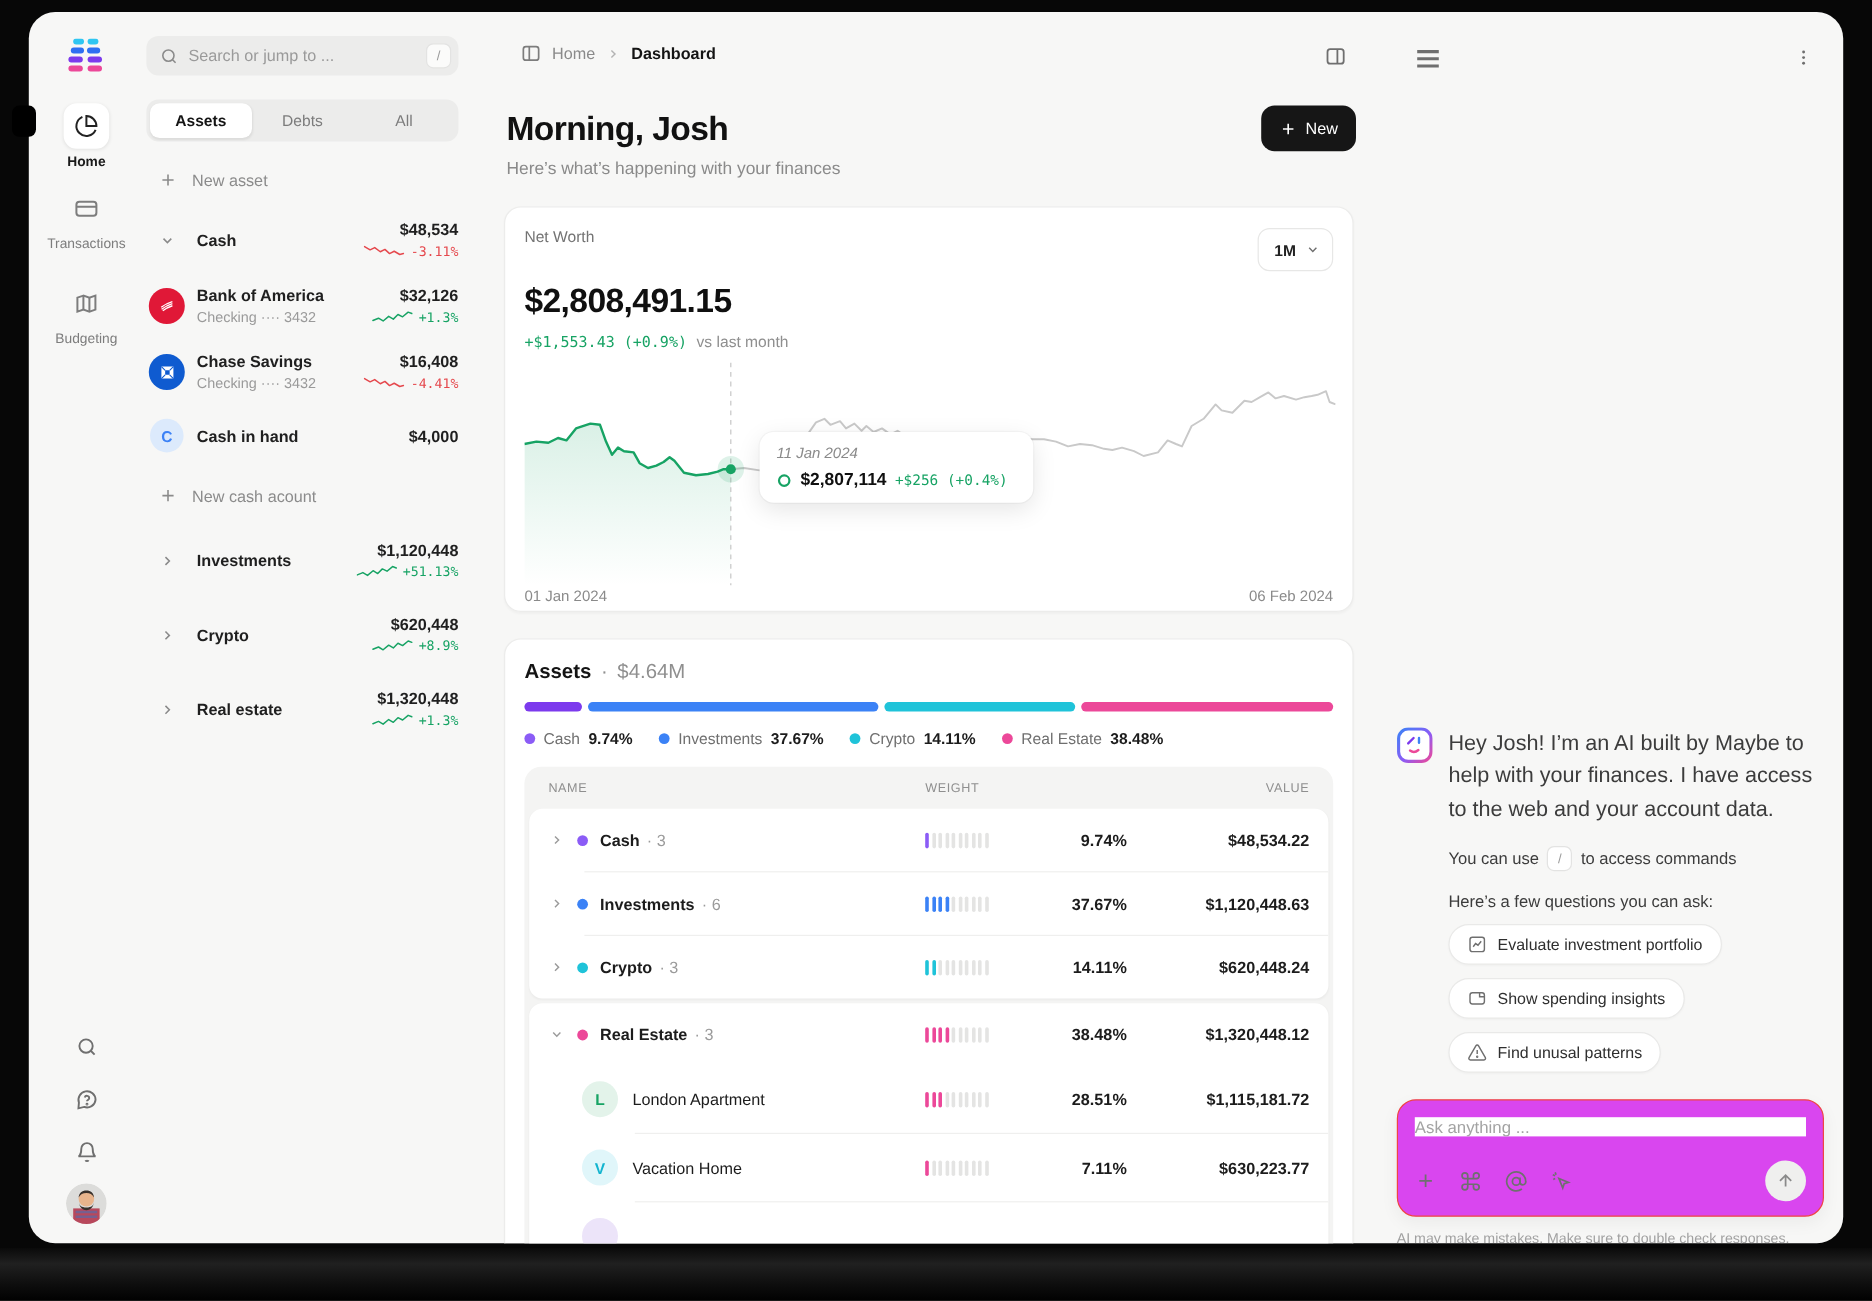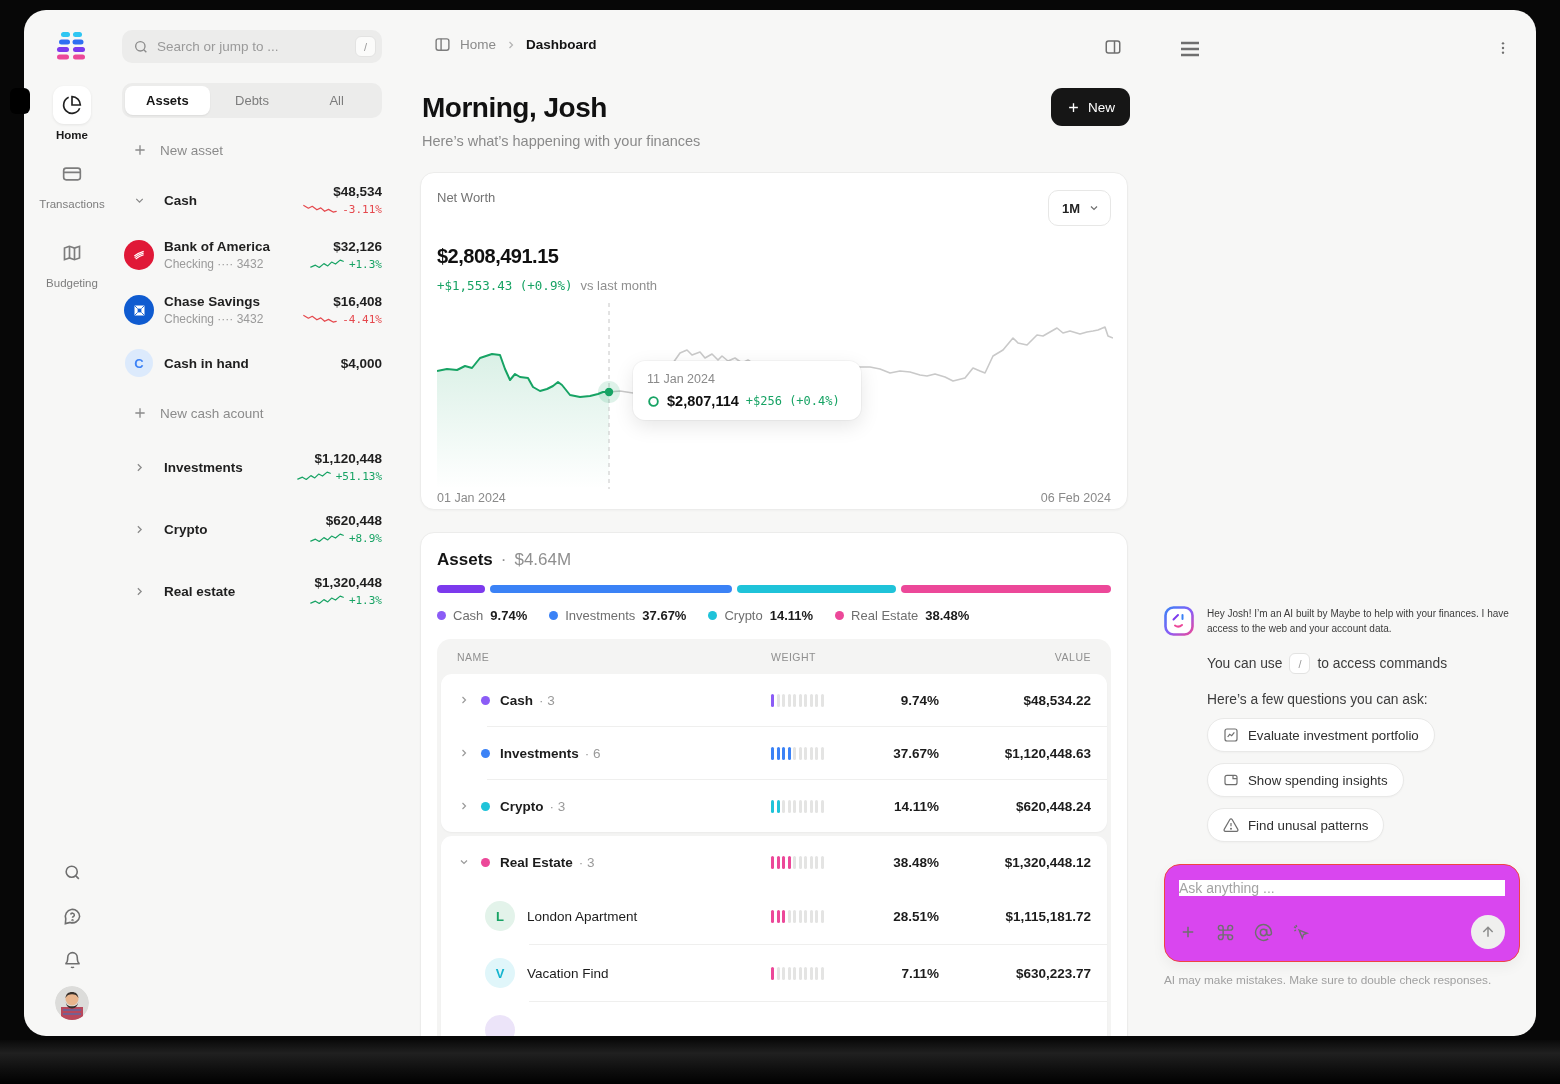--- a/index.html
+++ b/index.html
@@ -57,27 +57,27 @@
   .crumbs .cur { color:#141414; font-weight:700; }
   .greet { position:absolute; left:2px; top:82px; font-size:28px; font-weight:700; color:#111; letter-spacing:-.5px; }
   .greet-sub { position:absolute; left:2px; top:123px; font-size:14.5px; color:#8a8a8a; }
   .new-btn { position:absolute; right:0; top:78px; background:#161616; color:#fff; border:0; border-radius:11px; height:38px; padding:0 15px; font-size:13.5px; display:flex; align-items:center; gap:7px; font-family:inherit; }
 
   .card { background:#fff; border:1px solid #ececeb; border-radius:14px; box-shadow:0 1px 2px rgba(0,0,0,.03); }
   .nw-card { position:absolute; left:0; top:162px; width:708px; height:338px; padding:17px 16px 12px; }
   .nw-head { display:flex; justify-content:space-between; align-items:flex-start; }
   .nw-label { font-size:13px; color:#737373; }
   .select { border:1px solid #e7e7e6; border-radius:10px; height:36px; padding:0 10px 0 13px; display:flex; align-items:center; gap:8px; font-size:13px; font-weight:700; color:#222; background:#fff; }
-  .nw-value { font-size:20px; font-weight:700; color:#101010; letter-spacing:-.5px; margin-top:19px; }
+  .nw-value { font-size:28px; font-weight:700; color:#101010; letter-spacing:-.5px; margin-top:9px; }
   .nw-chg { margin-top:10px; font-size:12.5px; display:flex; gap:8px; align-items:baseline; }
   .chart-wrap { position:relative; margin-top:10px; width:676px; height:186px; }
   .x-labels { display:flex; justify-content:space-between; font-size:12.5px; color:#8a8a8a; margin-top:2px; }
   .tooltip { position:absolute; left:196px; top:58px; width:228px; background:#fff; border-radius:12px;
     box-shadow:0 6px 20px rgba(0,0,0,.10), 0 0 0 1px rgba(0,0,0,.03); padding:11px 14px; }
-  .tt-date { font-size:12.5px; color:#8a8a8a; }
+  .tt-date { font-size:12.5px; color:#8a8a8a;font-style:italic; }
   .tt-row { display:flex; align-items:center; gap:7px; margin-top:7px; }
   .tt-val { font-size:14.5px; font-weight:700; color:#101010; }
   .tt-chg { font-size:12px; }
 
   .as-card { position:absolute; left:0; top:522px; width:708px; height:540px; padding:17px 16px; }
   .as-head { display:flex; align-items:baseline; gap:8px; font-size:17px; }
   .as-title { font-weight:700; color:#141414; }
   .as-total { color:#8f8f8f; }
   .stackbar { display:flex; gap:5px; margin-top:15px; height:8px; }
   .stackbar div { border-radius:4px; }
@@ -106,21 +106,21 @@
   .t-pct { flex:1; text-align:right; font-size:13.5px; font-weight:700; color:#1c1c1c; padding-right:2px; }
   .t-value { width:150px; text-align:right; font-size:13.5px; font-weight:700; color:#1c1c1c; }
   .sub-badge { width:30px; height:30px; border-radius:50%; font-size:13px; font-weight:700; display:flex; align-items:center; justify-content:center; margin-right:12px; }
 
   .top-icons { position:absolute; top:28px; color:#6f6f6f; }
 
   
   .assistant { position:absolute; left:1140px; top:596px; width:356px; }
   .ai-row { display:flex; gap:13px; }
   .ai-avatar { flex:0 0 30px; }
-  .ai-text { font-size:10px; line-height:1.52; color:#3c3c3c; }
+  .ai-text { font-size:18px; line-height:1.52; color:#3c3c3c; }
   .ai-hint { display:flex; align-items:center; gap:7px; margin:17px 0 0 43px; font-size:13.8px; color:#3c3c3c; }
   .ai-intro { margin:18px 0 0 43px; font-size:13.8px; color:#3c3c3c; }
   .pill { display:flex; align-items:center; gap:9px; margin:11px 0 0 43px; width:max-content; background:#fff;
     border:1px solid #e9e9e8; border-radius:999px; padding:8px 15px; font-size:13.3px; color:#2f2f2f; box-shadow:0 1px 2px rgba(0,0,0,.03); }
   .pill svg { color:#6f6f6f; }
   .ai-input { margin-top:22px; background:#d946ef; border:1px solid #ef4444; border-radius:16px; box-shadow:0 5px 14px rgba(0,0,0,.05); padding:14px 14px 12px; }
   .ai-input input { width:100%; border:0; outline:none; font-size:14px; font-family:inherit; color:#444; }
   .ai-input input::placeholder { color:#a3a3a3; }
   .ai-tools { display:flex; align-items:center; gap:19px; margin-top:18px; color:#6f6f6f; }
   .send { margin-left:auto; width:34px; height:34px; border-radius:50%; background:#efefee; border:0; display:flex; align-items:center; justify-content:center; color:#8a8a8a; }
@@ -632,21 +632,21 @@
                   <span></span>
                 </span>
                 <span class="t-pct">28.51%</span>
               </span>
             <span class="t-value">$1,115,181.72</span>
           </div>
           <div class="sep sub"></div>
           <div class="t-row sub">
             <span class="sub-badge" style="background:#e0f6fa;color:#13b4cf">V</span>
             <span class="t-name" style="font-weight:400">
-                <span>Vacation Find</span>
+                <span>Vacation Home</span>
               </span>
             <span class="t-weight">
                 <span class="ticks">
                   <span style="background: rgb(236, 72, 153);"></span>
                   <span></span>
                   <span></span>
                   <span></span>
                   <span></span>
                   <span></span>
                   <span></span>

